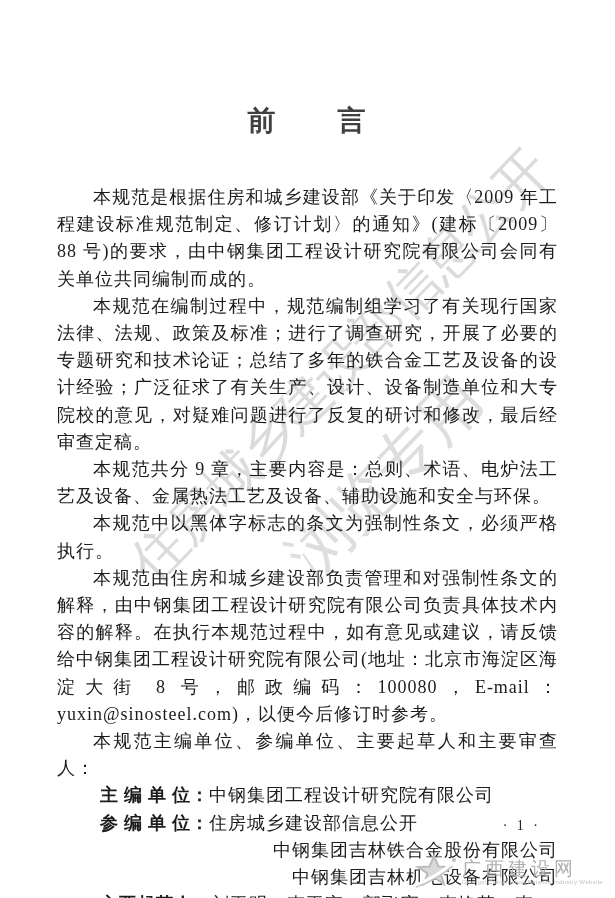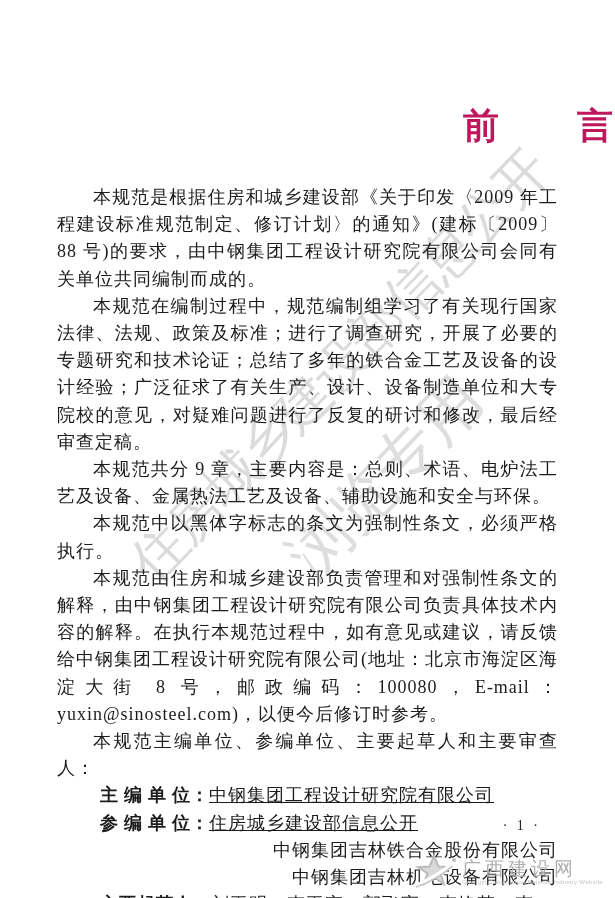--- a/index.html
+++ b/index.html
@@ -36,25 +36,25 @@
     font-size: 62px;
     letter-spacing: 0px;
     color: rgba(90, 90, 90, 0.20);
     transform: rotate(-46deg);
   }
 
   .doc-title {
     position: absolute;
     top: 102px; left: 0; right: 0;
     margin: 0;
-    text-align: right;
-    font-size: 36px;
+    text-align: center;
+    font-size: 28px;
     font-weight: bold;
     letter-spacing: 2px;
-    color: #be185d;
+    color: #404040;
   }
 
   .doc-body {
     position: absolute;
     left: 57px; top: 184px; width: 501px;
     font-size: 18px;
     line-height: 27.2px;
     text-align: justify;
     letter-spacing: 1px;
   }
@@ -64,21 +64,21 @@
   }
 
   .credit-intro { margin: 0; text-indent: 2em; }
 
   .credit-row { padding-left: 43px; text-align: left; }
   .credit-label {
     font-family: "Liberation Sans", "DejaVu Sans", sans-serif;
     font-weight: bold;
     letter-spacing: 0.5px;
   }
-  .credit-value { letter-spacing: 1px; text-decoration: underline; }
+  .credit-value { letter-spacing: 1px; }
   .credit-cont { padding-left: 140px; text-align: right; letter-spacing: 1px; }
 
   .page-number {
     position: absolute;
     top: 818px; right: 74px;
     font-size: 14px;
     letter-spacing: 3px;
     color: #222;
   }
 

